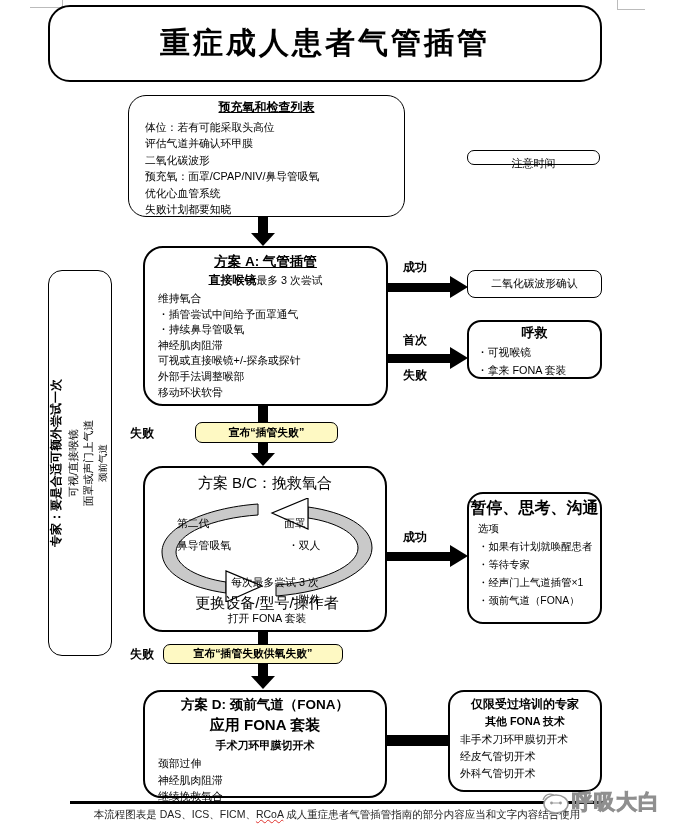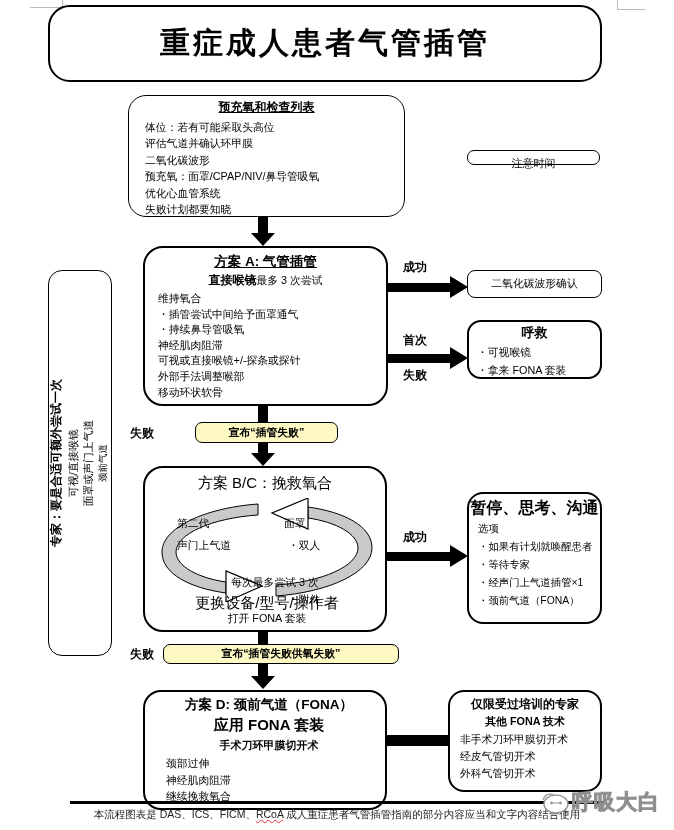--- a/index.html
+++ b/index.html
@@ -107,21 +107,21 @@
 
   <div class="box" style="left:143px;top:466px;width:244px;height:166px;border-radius:20px;">
     <div class="ctr" style="margin-top:6px;font-size:15px;">方案 B/C：挽救氧合</div>
     <svg class="abs" style="left:7px;top:30px;" width="230" height="104" viewBox="0 0 230 104">
       <path d="M 106,6 C 52,10 10,30 10,54 C 10,76 38,90 74,95 L 74,84 C 46,80 24,68 24,54 C 24,36 60,20 106,17 Z" fill="#c9c9c9" stroke="#000" stroke-width="1"></path>
       <path d="M 74,73 L 74,104 L 110,88 Z" fill="#ffffff" stroke="#000" stroke-width="1.2"></path>
       <path d="M 124,98 C 178,94 220,74 220,50 C 220,28 192,14 156,9 L 156,20 C 184,24 206,36 206,50 C 206,68 170,84 124,87 Z" fill="#c9c9c9" stroke="#000" stroke-width="1"></path>
       <path d="M 156,0 L 156,31 L 120,15 Z" fill="#ffffff" stroke="#000" stroke-width="1.2"></path>
     </svg>
     <div class="cyc-lbl" style="left:32px;top:49px;">第二代</div>
-    <div class="cyc-lbl" style="left:32px;top:71px;">声门上气道</div>
+    <div class="cyc-lbl" style="left:32px;top:71px;">鼻导管吸氧</div>
     <div class="cyc-lbl" style="left:139px;top:49px;">面罩</div>
     <div class="cyc-lbl" style="left:143px;top:71px;">・双人</div>
     <div class="cyc-lbl" style="left:143px;top:99px;margin-top:26px;">・附件</div>
     <div class="ctr abs" style="left:0;top:108px;width:244px;font-size:10.8px;padding-left:8px;">每次最多尝试 3 次</div>
     <div class="ctr abs" style="left:0;top:126px;width:244px;font-size:15px;">更换设备/型号/操作者</div>
     <div class="ctr abs" style="left:0;top:144px;width:244px;font-size:10.8px;">打开 FONA 套装</div>
   </div>
 
   <div class="lbl" style="left:403px;top:529px;">成功</div>
   <div class="shaft" style="left:387px;top:552px;width:63px;height:9px;"></div>
@@ -132,25 +132,25 @@
     <div style="margin:2px 0 0 9px;font-size:10.4px;line-height:18px;">
       <div class="nowrap">・如果有计划就唤醒患者</div>
       <div class="nowrap">・等待专家</div>
       <div class="nowrap">・经声门上气道插管×1</div>
       <div class="nowrap">・颈前气道（FONA）</div>
     </div>
   </div>
 
   <div class="shaft" style="left:258px;top:632px;width:10px;height:13px;"></div>
   <div class="lbl" style="left:130px;top:646px;">失败</div>
-  <div class="banner" style="left:163px;top:644px;width:236px;height:20px;line-height:17px;">宣布“插管失败供氧失败”</div>
+  <div class="banner" style="left:163px;top:644px;width:180px;height:20px;line-height:17px;">宣布“插管失败供氧失败”</div>
   <div class="shaft" style="left:258px;top:663px;width:10px;height:13px;"></div>
   <div class="head-down" style="left:251px;top:676px;"></div>
 
-  <div class="box" style="left:143px;top:690px;width:244px;height:120px;border-radius:18px;padding-left:8px;">
+  <div class="box" style="left:143px;top:690px;width:244px;height:108px;border-radius:18px;">
     <div class="ctr" style="margin-top:4px;font-size:13.5px;font-weight:bold;">方案 D: 颈前气道（FONA）</div>
     <div class="ctr" style="margin-top:2px;font-size:15px;font-weight:bold;">应用 FONA 套装</div>
     <div class="ctr" style="margin-top:3px;font-size:11px;font-weight:bold;">手术刀环甲膜切开术</div>
     <div class="txt" style="margin:2px 0 0 13px;line-height:16.5px;">
       <div>颈部过伸</div>
       <div>神经肌肉阻滞</div>
       <div>继续挽救氧合</div>
     </div>
   </div>
 

